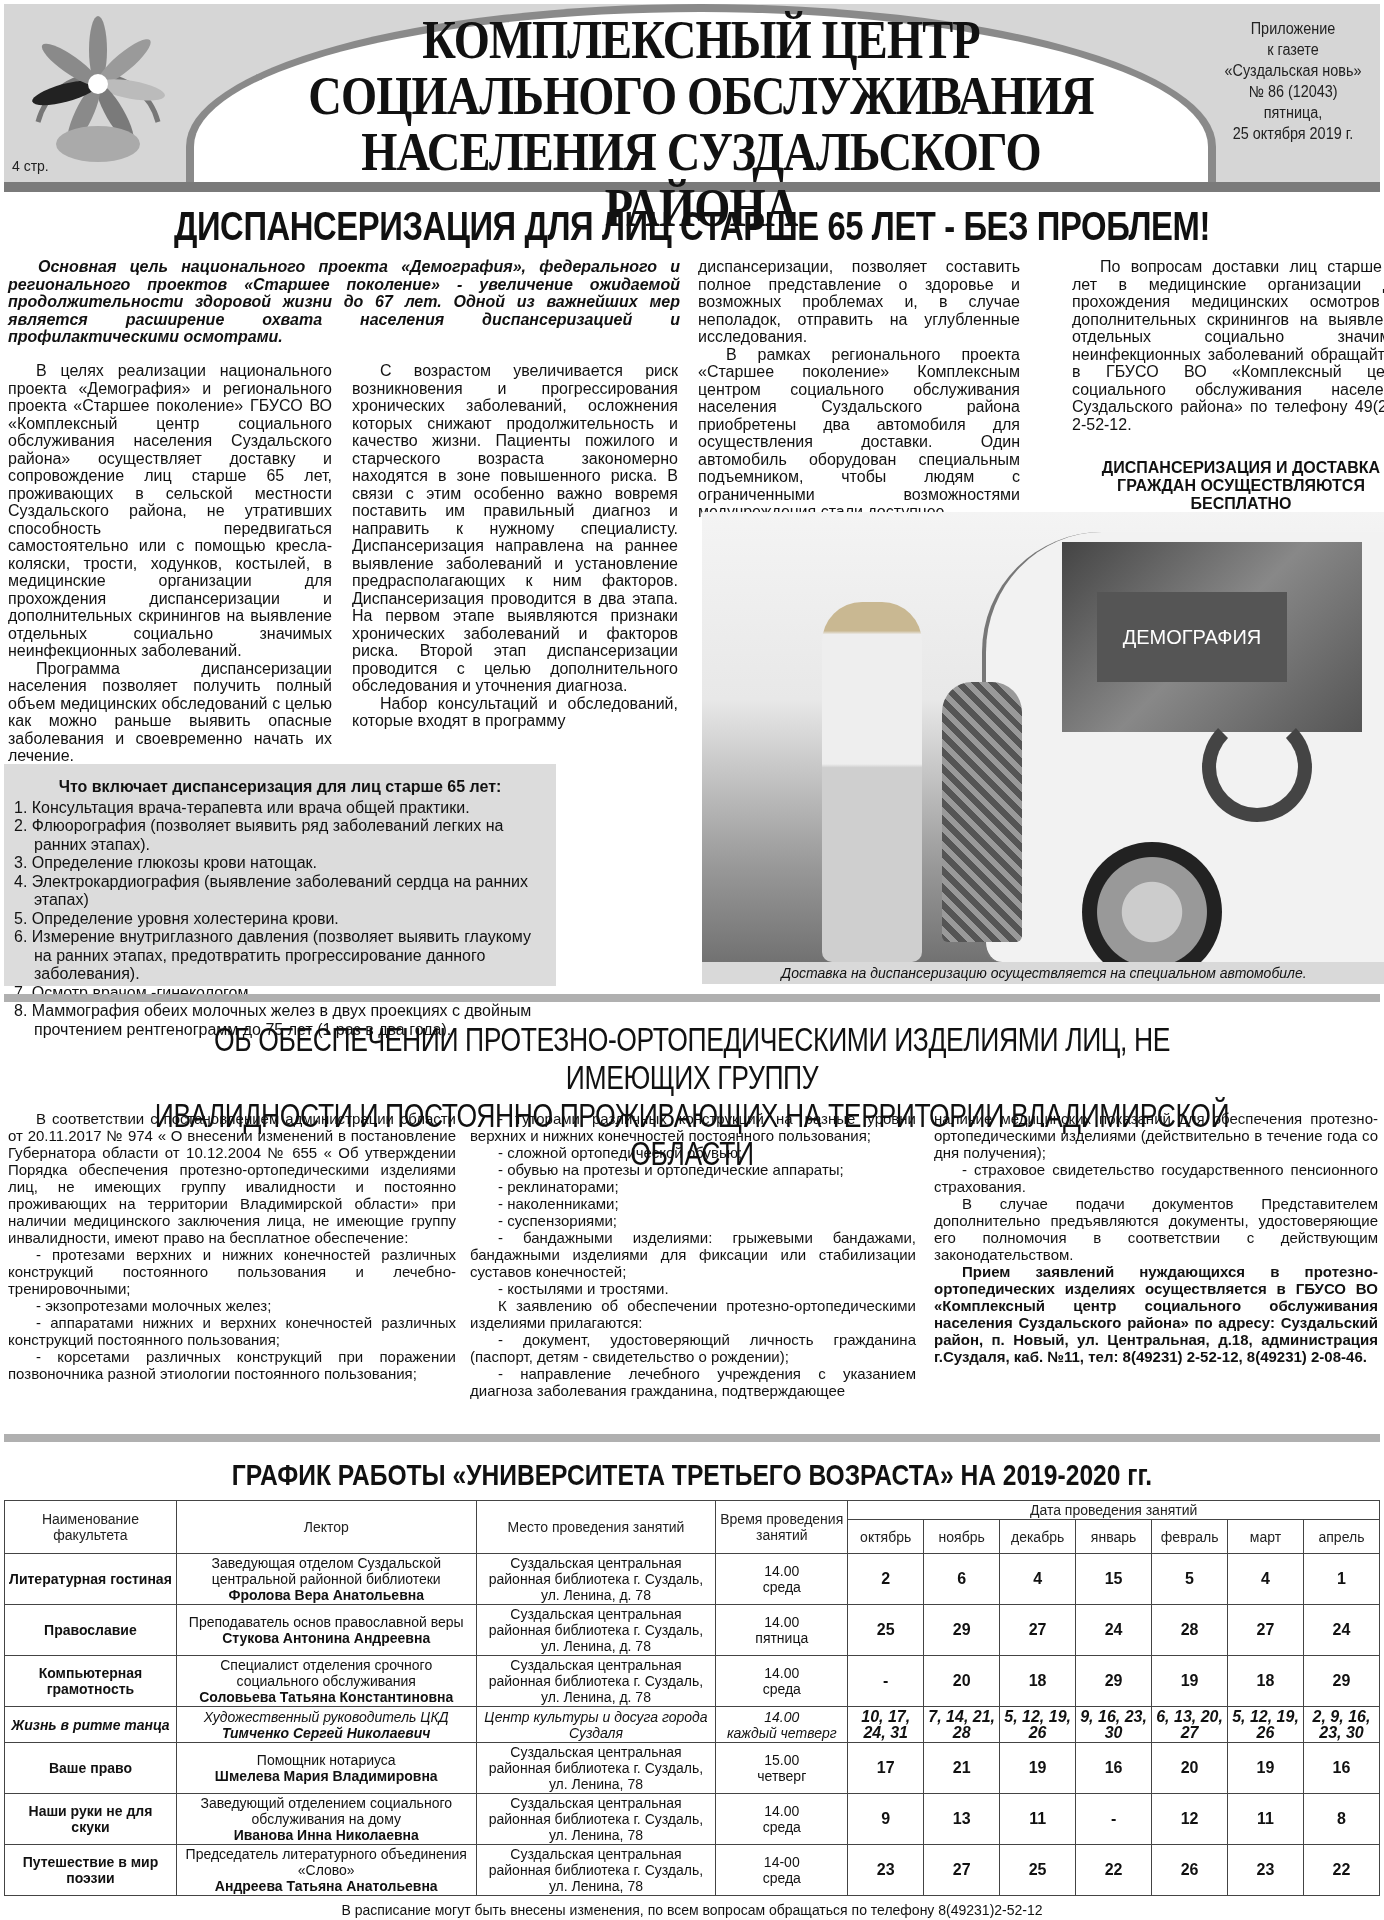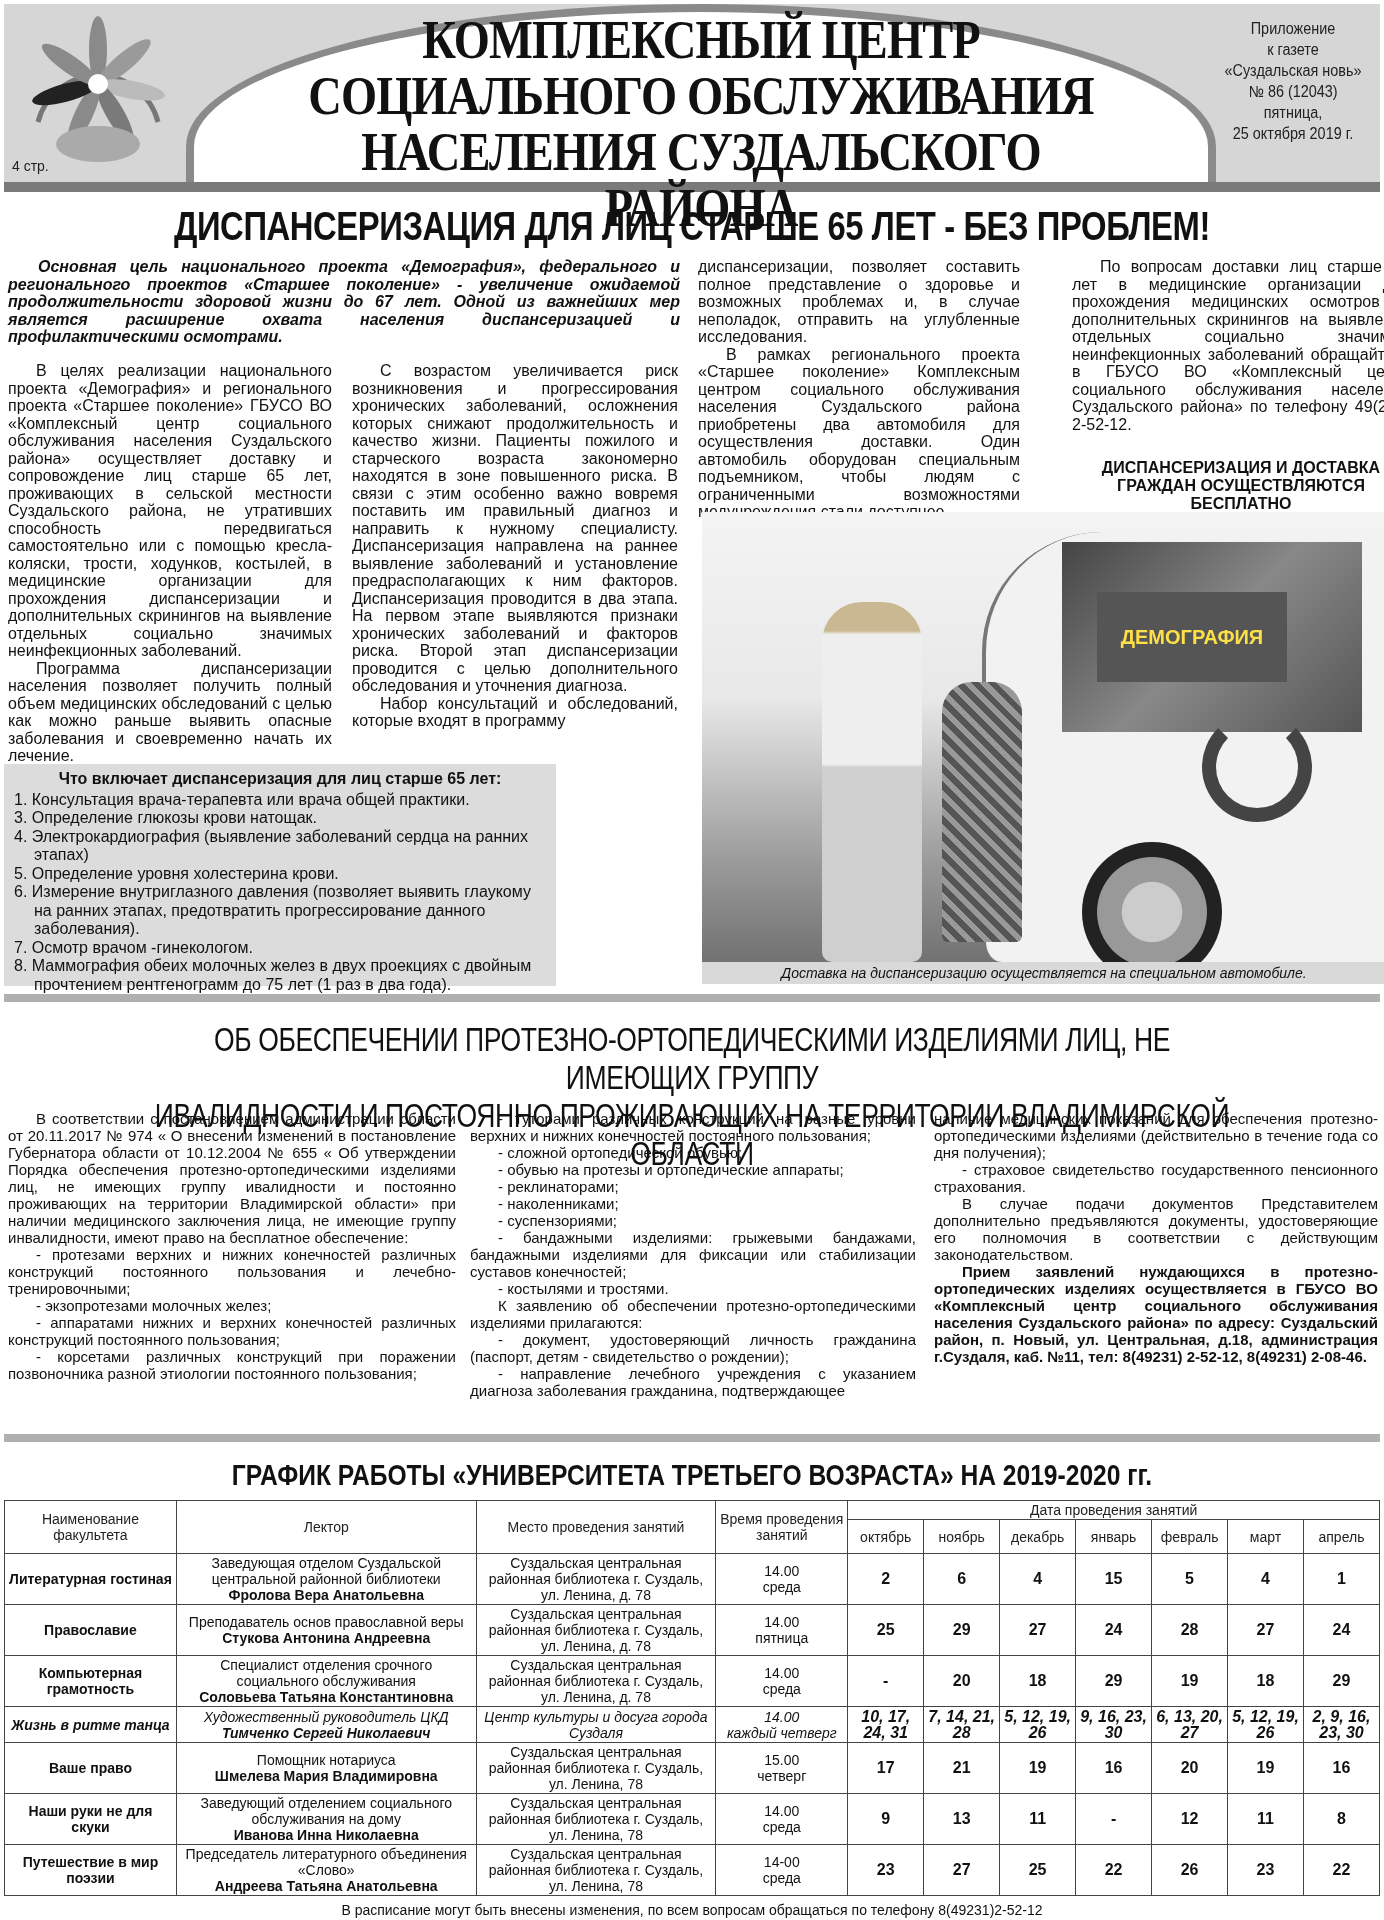--- a/index.html
+++ b/index.html
@@ -19,28 +19,28 @@
   .lead { position: absolute; left: 8px; top: 258px; width: 672px; font-weight: bold; font-style: italic; font-size: 16px; line-height: 17.5px; text-align: justify; text-indent: 30px; }
 
   .col { position: absolute; font-size: 16px; line-height: 17.5px; text-align: justify; }
   .col p { text-indent: 28px; }
   .col1 { left: 8px; top: 362px; width: 324px; }
   .col2 { left: 352px; top: 362px; width: 326px; }
   .col3 { left: 698px; top: 258px; width: 322px; }
   .col4 { left: 1040px; top: 258px; width: 338px; margin-left: 32px; }
   .col4 .callout { margin-top: 26px; text-align: center; font-weight: bold; text-indent: 0; line-height: 18px; }
 
-  .listbox { position: absolute; left: 4px; top: 764px; width: 552px; height: 222px; background: #dcdcdc; padding: 6px 10px; font-size: 16px; line-height: 18.5px; }
+  .listbox { position: absolute; left: 4px; top: 764px; width: 552px; height: 222px; background: #dcdcdc; padding: 14px 10px; font-size: 16px; line-height: 18.5px; }
   .listbox .lt { text-align: center; font-weight: bold; margin-bottom: 2px; }
   .listbox li { list-style: none; padding-left: 20px; text-indent: -20px; }
 
   .photo { position: absolute; left: 702px; top: 512px; width: 684px; height: 468px; background: linear-gradient(180deg, #f4f4f4 0%, #e8e8e8 40%, #9a9a9a 75%, #6a6a6a 100%); overflow: hidden; }
   .photo .van { position: absolute; left: 280px; top: 20px; width: 420px; height: 430px; background: #f2f2f2; border-radius: 120px 0 0 20px; border-left: 4px solid #777; }
   .photo .window { position: absolute; left: 360px; top: 30px; width: 300px; height: 190px; background: linear-gradient(135deg,#444,#888,#555); }
-  .photo .banner { position: absolute; left: 395px; top: 80px; width: 190px; height: 90px; background: #555; color: #fde047; font-weight: bold; font-size: 20px; display: flex; align-items: center; justify-content: center; }
+  .photo .banner { position: absolute; left: 395px; top: 80px; width: 190px; height: 90px; background: #555; color: #ffffff; font-weight: normal; font-size: 20px; display: flex; align-items: center; justify-content: center; }
   .photo .wheel { position: absolute; left: 380px; top: 330px; width: 140px; height: 140px; border-radius: 50%; background: radial-gradient(circle,#ccc 0 30%,#999 31% 55%,#222 56%); }
   .photo .accessibility { position: absolute; left: 500px; top: 200px; width: 110px; height: 110px; border: 14px solid #444; border-radius: 50%; border-top-color: transparent; }
   .photo .person1 { position: absolute; left: 120px; top: 90px; width: 100px; height: 360px; background: linear-gradient(180deg,#c9b892 0 8%,#eee 9% 45%,#cfcfcf 46%); border-radius: 40px 40px 10px 10px; }
   .photo .person2 { position: absolute; left: 240px; top: 170px; width: 80px; height: 260px; background: repeating-linear-gradient(45deg,#555 0 6px,#999 6px 12px); border-radius: 30px 30px 6px 6px; }
   .caption { position: absolute; left: 702px; top: 962px; width: 684px; height: 22px; background: #d9d9d9; text-align: center; font-style: italic; font-size: 14px; line-height: 22px; }
 
   .rule { position: absolute; left: 4px; height: 8px; width: 1376px; background: #b0b0b0; }
   .rule1 { top: 994px; }
   .rule2 { top: 1434px; }
 
@@ -124,20 +124,21 @@
 </div>
 <div class="col col4">
   <p>По вопросам доставки лиц старше 65 лет в медицинские организации для прохождения медицинских осмотров и дополнительных скринингов на выявление отдельных социально значимых неинфекционных заболеваний обращайтесь в ГБУСО ВО «Комплексный центр социального обслуживания населения Суздальского района» по телефону 49(231) 2-52-12.</p>
   <p class="callout">ДИСПАНСЕРИЗАЦИЯ И ДОСТАВКА ГРАЖДАН ОСУЩЕСТВЛЯЮТСЯ БЕСПЛАТНО</p>
 </div>
 
 <div class="listbox">
   <div class="lt">Что включает диспансеризация для лиц старше 65 лет:</div>
   <ul>
     <li>1. Консультация врача-терапевта или врача общей практики.</li>
+    <li>2. Флюорография (позволяет выявить ряд заболеваний легких на ранних этапах).</li>
     <li>3. Определение глюкозы крови натощак.</li>
     <li>4. Электрокардиография (выявление заболеваний сердца на ранних этапах)</li>
     <li>5. Определение уровня холестерина крови.</li>
     <li>6. Измерение внутриглазного давления (позволяет выявить глаукому на ранних этапах, предотвратить прогрессирование данного заболевания).</li>
     <li>7. Осмотр врачом -гинекологом.</li>
     <li>8. Маммография обеих молочных желез в двух проекциях с двойным прочтением рентгенограмм до 75 лет (1 раз в два года).</li>
   </ul>
 </div>
 
 <div class="photo">

